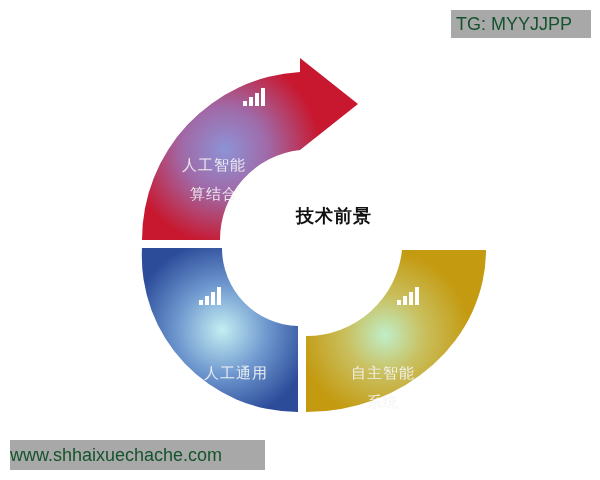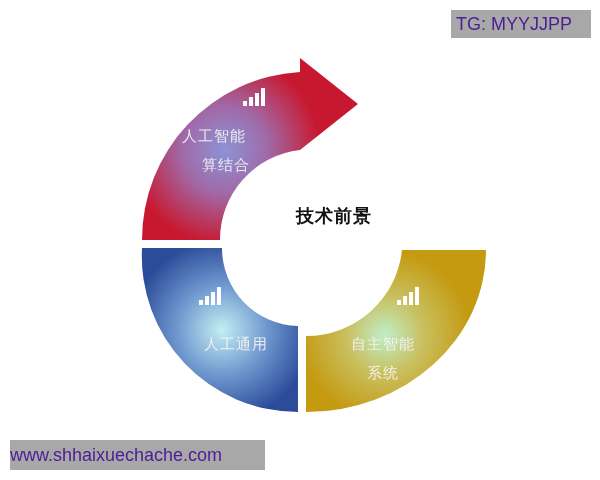--- a/index.html
+++ b/index.html
@@ -1,22 +1,22 @@
 <!DOCTYPE html>
 <html><head>
 <meta charset="utf-8">
 <style>
   html,body{margin:0;padding:0;}
   body{width:600px;height:480px;background:#ffffff;position:relative;overflow:hidden;font-family:"DejaVu Sans","Liberation Sans",sans-serif;}
   .diagram{position:absolute;left:0;top:0;width:600px;height:480px;}
-  .seg-label{position:absolute;color:#f4f4f4;font-size:15px;line-height:29px;text-align:center;opacity:0.92;letter-spacing:1px;}
+  .seg-label{position:absolute;color:#f4f4f4;font-size:15px;line-height:29px;text-align:center;opacity:0.92;letter-spacing:1px;margin-top:29px;}
   .center-title{position:absolute;left:284px;top:204px;width:100px;text-align:center;font-size:18px;font-weight:bold;color:#111;letter-spacing:1px;}
   .bars{position:absolute;width:24px;height:18px;}
   .bars span{position:absolute;bottom:0;width:4px;background:#fff;}
-  .wm{position:absolute;background:#a8a8a8;color:#4c1d95;font-family:"Liberation Sans","DejaVu Sans",sans-serif;}
+  .wm{position:absolute;background:#a8a8a8;color:#14532d;font-family:"Liberation Sans","DejaVu Sans",sans-serif;}
   .wm-tg{left:451px;top:10px;width:140px;height:28px;line-height:28px;font-size:18px;padding-left:5px;box-sizing:border-box;}
   .wm-url{left:10px;top:440px;width:255px;height:30px;line-height:30px;font-size:18px;padding-left:0;box-sizing:border-box;}
 </style>
 </head>
 <body>
 
 <svg class="diagram" viewBox="0 0 600 480" width="600" height="480">
   <defs>
     <radialGradient id="gRed" cx="225" cy="150" r="95" gradientUnits="userSpaceOnUse">
       <stop offset="0" stop-color="#8d93d6"></stop>
@@ -56,21 +56,21 @@
 </div>
 <div class="bars" style="left:397px;top:287px;">
   <span style="left:0;height:5px"></span>
     <span style="left:6px;height:9px"></span>
     <span style="left:12px;height:13px"></span>
     <span style="left:18px;height:18px"></span>
 </div>
 
 <div class="seg-label" style="left:178px;top:122px;width:72px;">
   <div>人工智能</div>
-  <div style="text-align:right">算结合</div>
+  <div style="text-align:center">算结合</div>
 </div>
 <div class="seg-label" style="left:200px;top:330px;width:72px;">
   <div>人工通用</div>
 </div>
 <div class="seg-label" style="left:347px;top:330px;width:72px;">
   <div>自主智能</div>
   <div>系统</div>
 </div>
 
 <div class="center-title">技术前景</div>

